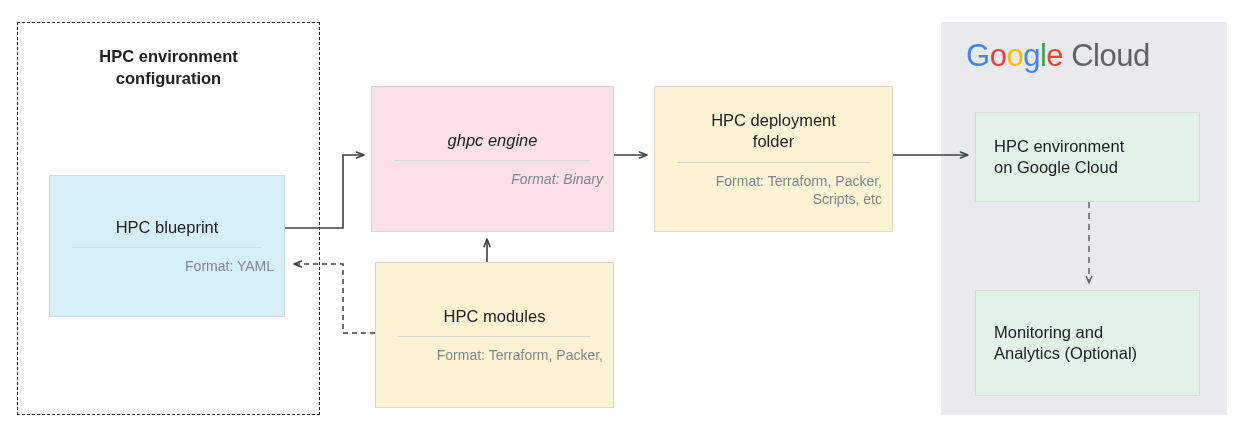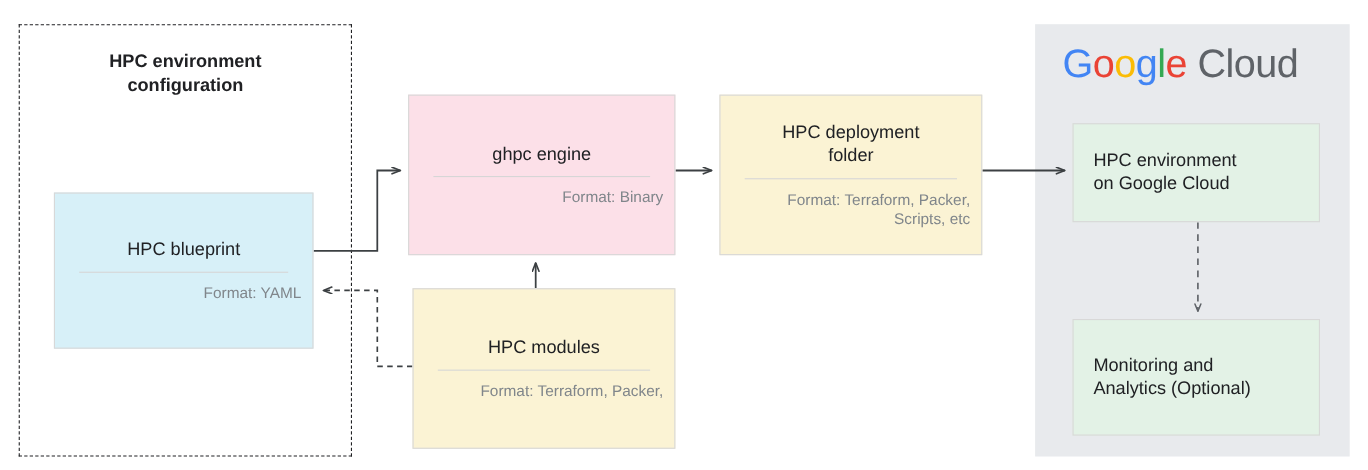--- a/index.html
+++ b/index.html
@@ -44,21 +44,21 @@
     left: 941px;
     top: 22px;
     width: 286px;
     height: 393px;
     background: #e8eaed;
   }
   .gcp-logo {
     position: absolute;
     left: 966px;
     top: 40px;
-    font-size: 36px;
+    font-size: 31px;
     letter-spacing: -0.5px;
     line-height: 1;
     white-space: nowrap;
     font-family: "Liberation Sans", sans-serif;
   }
   .gcp-logo .l-b { color: #4285f4; }
   .gcp-logo .l-r { color: #ea4335; }
   .gcp-logo .l-y { color: #fbbc05; }
   .gcp-logo .l-g { color: #34a853; }
   .gcp-logo .l-grey { color: #5f6368; }
@@ -94,20 +94,21 @@
   .node.plain .title { text-align: left; padding-left: 18px; }
 
   
   #node-blueprint {
     left: 49px; top: 175px; width: 236px; height: 142px;
     background: #d7f0f8;
   }
   #node-ghpc {
     left: 371px; top: 86px; width: 243px; height: 146px;
     background: #fce0e8;
+    font-style: italic;
   }
   #node-deploy {
     left: 654px; top: 86px; width: 239px; height: 146px;
     background: #fbf3d4;
   }
   #node-modules {
     left: 375px; top: 262px; width: 239px; height: 146px;
     background: #fbf3d4;
   }
   #node-hpcenv {

